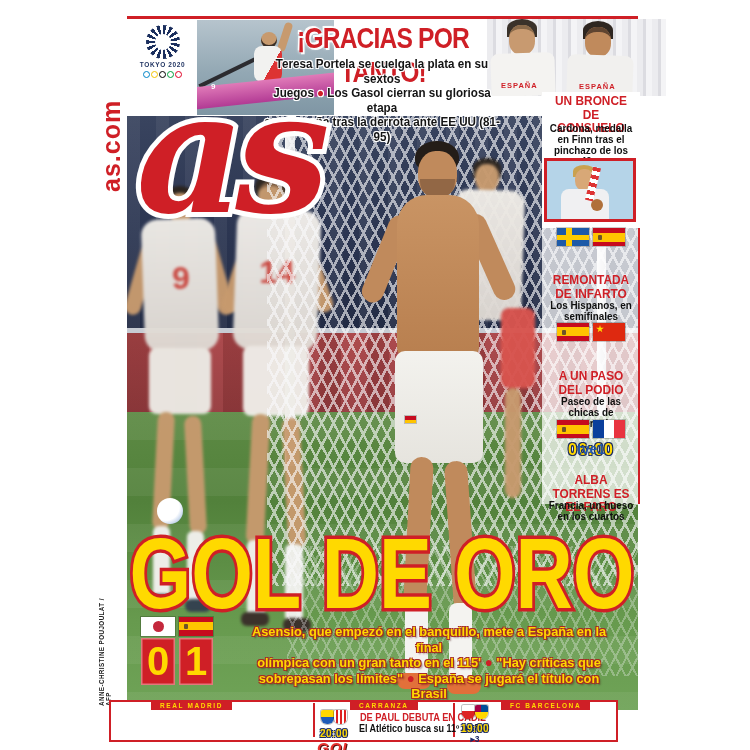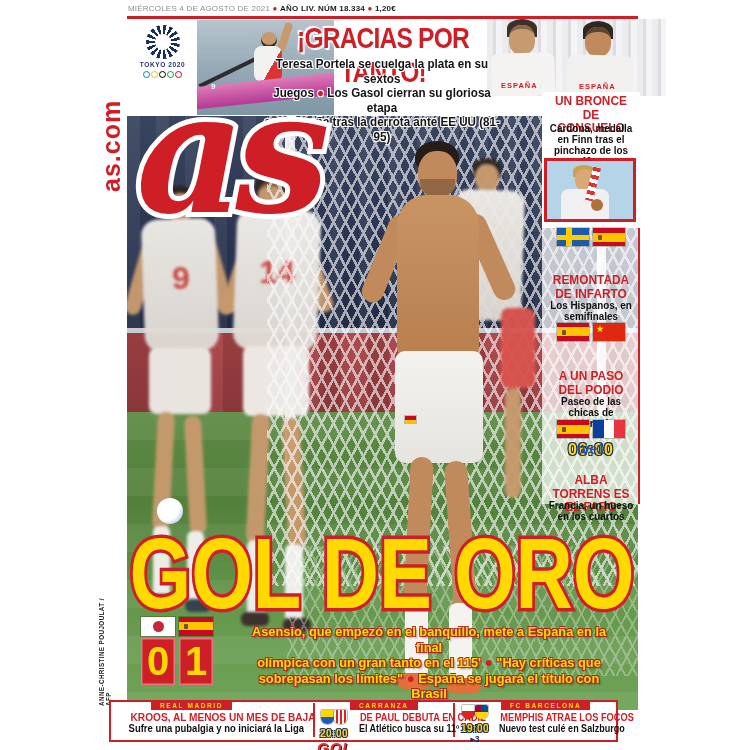--- a/index.html
+++ b/index.html
@@ -123,27 +123,20 @@
         text-shadow:-1px -1px 0 #1b2a5e,1px -1px 0 #1b2a5e,-1px 1px 0 #1b2a5e,1px 1px 0 #1b2a5e;}
   .gol-logo{color:#e8322e;font-weight:800;font-style:italic;font-size:15px;letter-spacing:1px;
         text-align:center;text-shadow:1px 1px 0 #5a0f0f;}
   .ch3{color:#1b2a6b;font-weight:800;font-size:8.5px;text-align:center;}
 </style>
 </head>
 <body>
 
 <div id="canvas">
 
-  <div class="abs dateline">
-    <span>MIÉRCOLES 4 DE AGOSTO DE 2021</span>
-    <span class="rb">●</span>
-    <b>AÑO LIV. NÚM 18.334</b>
-    <span class="rb">●</span>
-    <b>1,20€</b>
-  </div>
   <div class="abs toprule"></div>
 
   <div class="abs ascom">as.com</div>
 
   <div class="abs header">
 
     <div class="abs tokyo">
       <div class="emblem"></div>
       <div class="tokyo-t">TOKYO 2020</div>
       <div class="rings">
@@ -318,39 +311,31 @@
 
   <div class="abs credit">ANNE-CHRISTINE POUJOULAT / AFP</div>
 
   <div class="abs strip">
     <div class="tab" style="left:40px">REAL MADRID</div>
     <div class="tab" style="left:239px">CARRANZA</div>
     <div class="tab" style="left:390px">FC BARCELONA</div>
     <div class="sdiv" style="left:202px"></div>
     <div class="sdiv" style="left:342px"></div>
 
-    <div class="abs" style="left:8px;top:9px;width:192px">
-      <div class="bs-h">KROOS, AL MENOS UN MES DE BAJA</div>
-      <div class="bs-sub">Sufre una pubalgia y no iniciará la Liga</div>
-    </div>
 
     <div class="abs" style="left:206px;top:8px;width:34px;text-align:center">
       <span class="crest c-cadiz"></span><span class="crest c-atleti"></span>
       <div class="ko-small">20:00</div>
       <div class="gol-logo">GOL</div>
     </div>
     <div class="abs" style="left:243px;top:9px;width:98px">
       <div class="bs-h" style="font-size:10.5px">DE PAUL DEBUTA EN CÁDIZ</div>
       <div class="bs-sub" style="font-size:10px">El Atlético busca su 11º trofeo</div>
     </div>
 
     <div class="abs" style="left:347px;top:3px;width:34px;text-align:center">
       <span class="crest c-salz"></span><span class="crest c-barca"></span>
       <div class="ko-small">19:00</div>
       <div class="ch3">▸3</div>
     </div>
-    <div class="abs" style="left:382px;top:9px;width:122px">
-      <div class="bs-h" style="font-size:10.5px">MEMPHIS ATRAE LOS FOCOS</div>
-      <div class="bs-sub" style="font-size:10px">Nuevo test culé en Salzburgo</div>
-    </div>
   </div>
 
 </div>
 
 </body></html>

